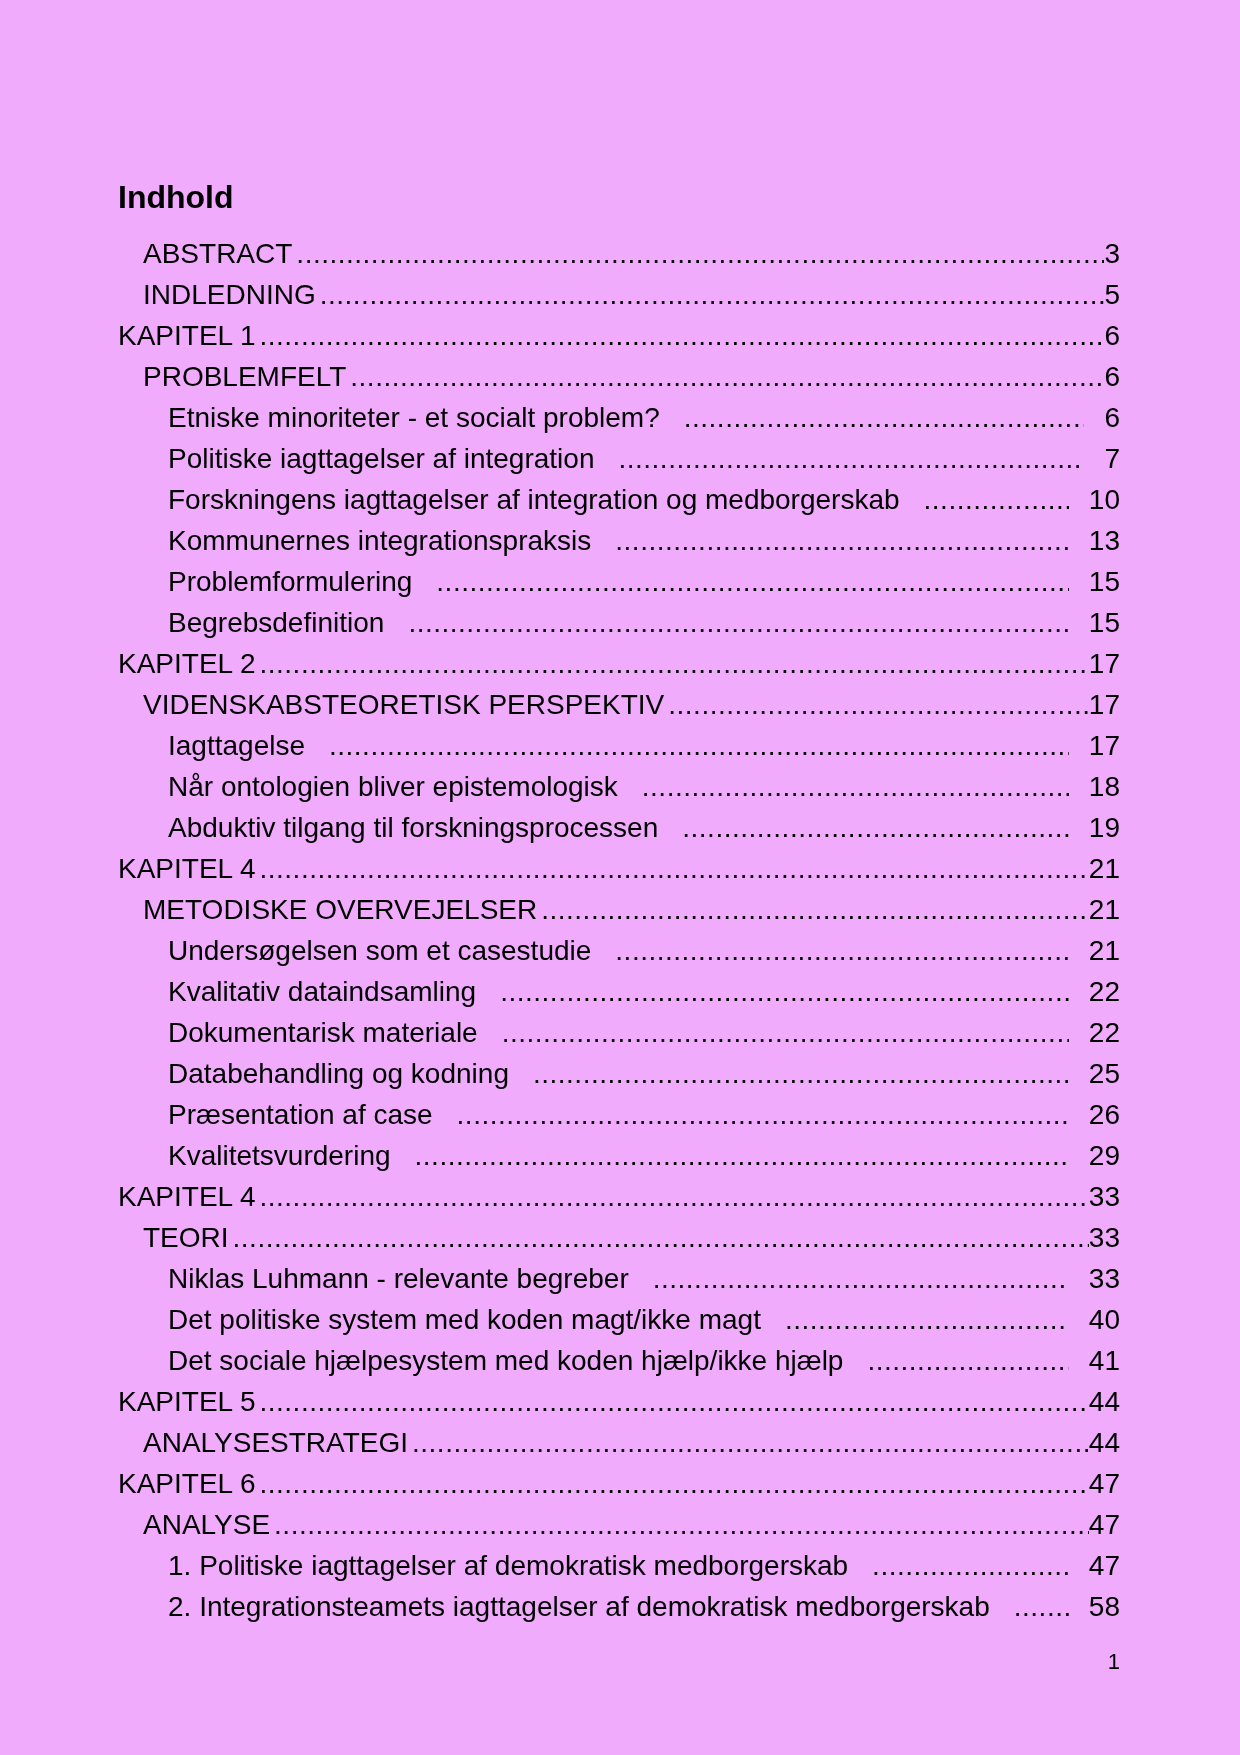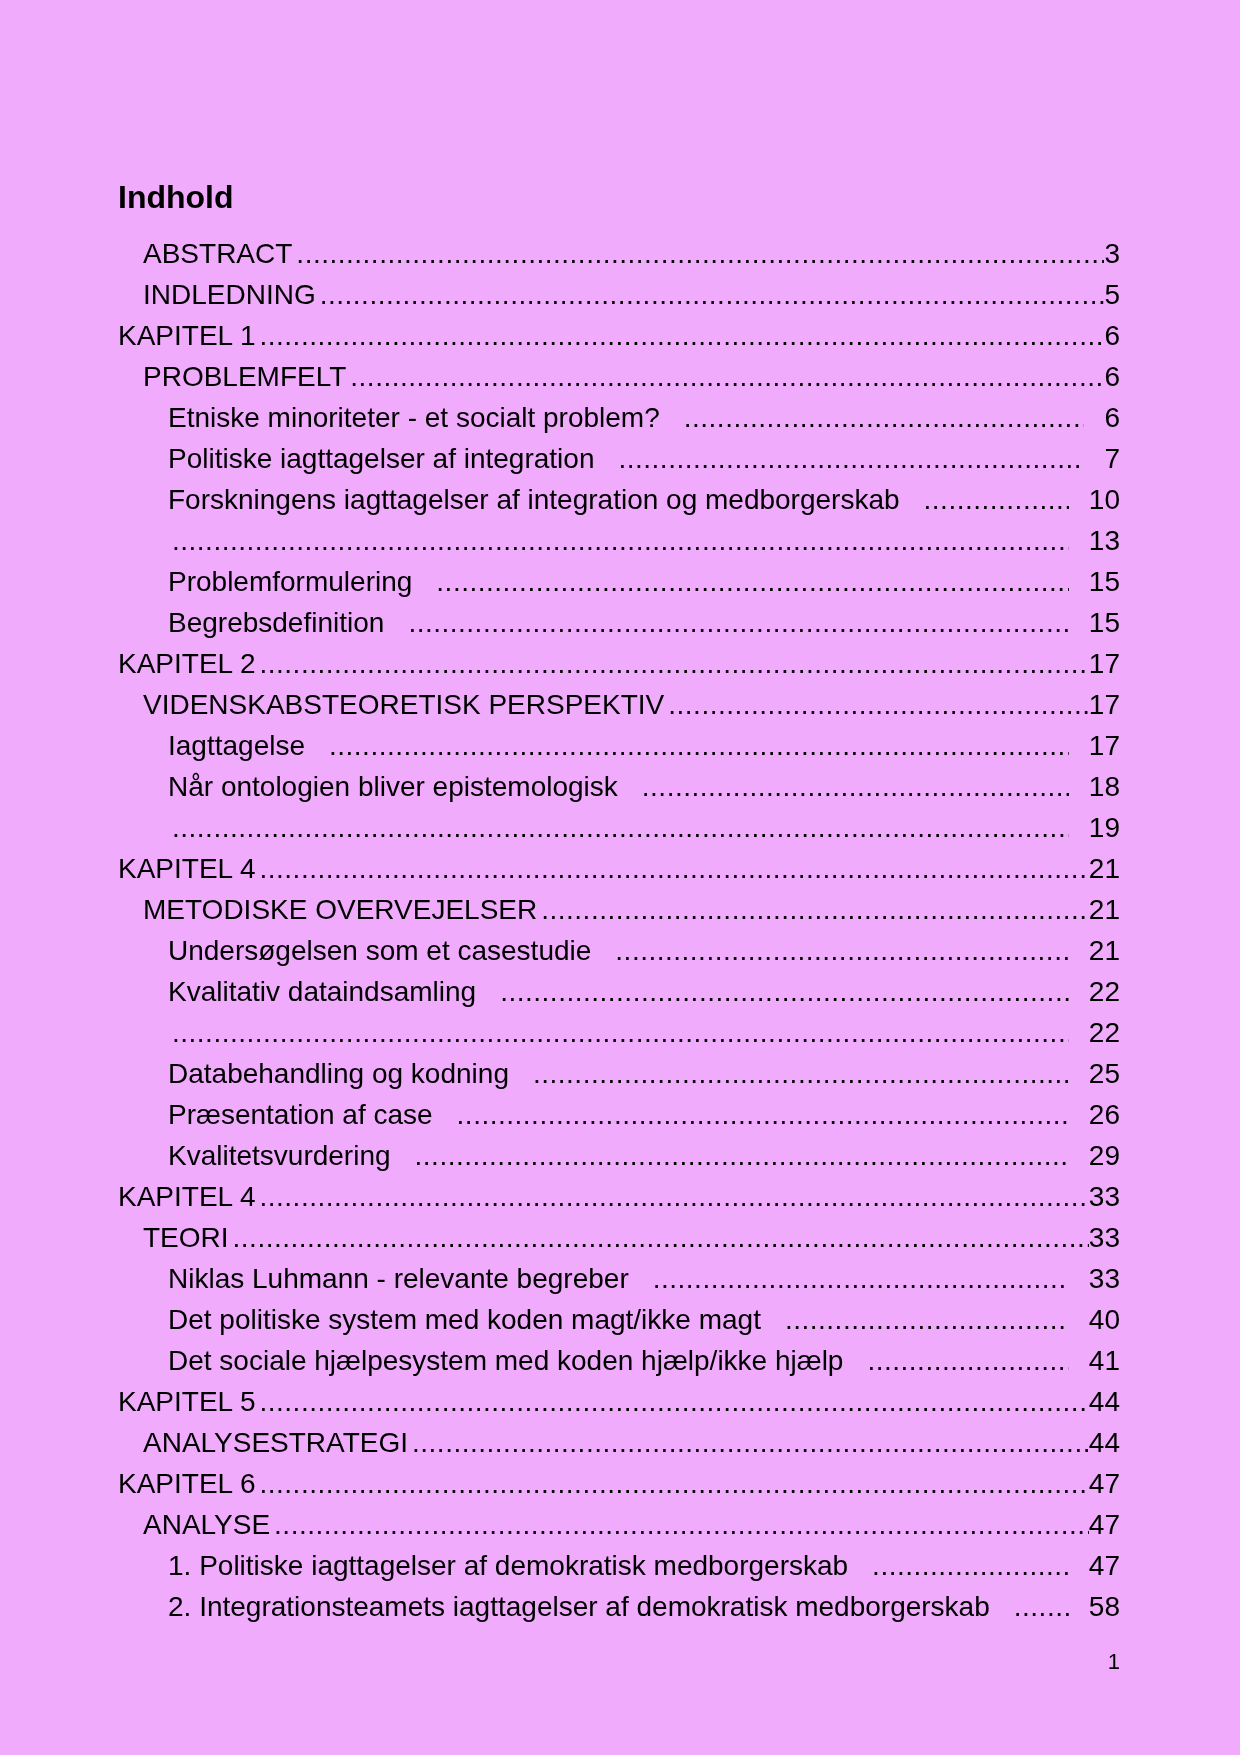--- a/index.html
+++ b/index.html
@@ -104,20 +104,21 @@
     <span class="toc-label">Politiske iagttagelser af integration</span>
     <span class="toc-dots">............................................................................................................................................................................................................................................................................................................</span>
     <span class="toc-page">7</span>
   </div>
       <div class="toc-row level-3">
     <span class="toc-label">Forskningens iagttagelser af integration og medborgerskab</span>
     <span class="toc-dots">............................................................................................................................................................................................................................................................................................................</span>
     <span class="toc-page">10</span>
   </div>
       <div class="toc-row level-3">
+    <span class="toc-label">Kommunernes integrationspraksis</span>
     <span class="toc-dots">............................................................................................................................................................................................................................................................................................................</span>
     <span class="toc-page">13</span>
   </div>
       <div class="toc-row level-3">
     <span class="toc-label">Problemformulering</span>
     <span class="toc-dots">............................................................................................................................................................................................................................................................................................................</span>
     <span class="toc-page">15</span>
   </div>
       <div class="toc-row level-3">
     <span class="toc-label">Begrebsdefinition</span>
@@ -138,20 +139,21 @@
     <span class="toc-label">Iagttagelse</span>
     <span class="toc-dots">............................................................................................................................................................................................................................................................................................................</span>
     <span class="toc-page">17</span>
   </div>
       <div class="toc-row level-3">
     <span class="toc-label">Når ontologien bliver epistemologisk</span>
     <span class="toc-dots">............................................................................................................................................................................................................................................................................................................</span>
     <span class="toc-page">18</span>
   </div>
       <div class="toc-row level-3">
+    <span class="toc-label">Abduktiv tilgang til forskningsprocessen</span>
     <span class="toc-dots">............................................................................................................................................................................................................................................................................................................</span>
     <span class="toc-page">19</span>
   </div>
       <div class="toc-row level-1">
     <span class="toc-label">KAPITEL 4</span>
     <span class="toc-dots">............................................................................................................................................................................................................................................................................................................</span>
     <span class="toc-page">21</span>
   </div>
       <div class="toc-row level-2">
     <span class="toc-label">METODISKE OVERVEJELSER</span>
@@ -162,20 +164,21 @@
     <span class="toc-label">Undersøgelsen som et casestudie</span>
     <span class="toc-dots">............................................................................................................................................................................................................................................................................................................</span>
     <span class="toc-page">21</span>
   </div>
       <div class="toc-row level-3">
     <span class="toc-label">Kvalitativ dataindsamling</span>
     <span class="toc-dots">............................................................................................................................................................................................................................................................................................................</span>
     <span class="toc-page">22</span>
   </div>
       <div class="toc-row level-3">
+    <span class="toc-label">Dokumentarisk materiale</span>
     <span class="toc-dots">............................................................................................................................................................................................................................................................................................................</span>
     <span class="toc-page">22</span>
   </div>
       <div class="toc-row level-3">
     <span class="toc-label">Databehandling og kodning</span>
     <span class="toc-dots">............................................................................................................................................................................................................................................................................................................</span>
     <span class="toc-page">25</span>
   </div>
       <div class="toc-row level-3">
     <span class="toc-label">Præsentation af case</span>

